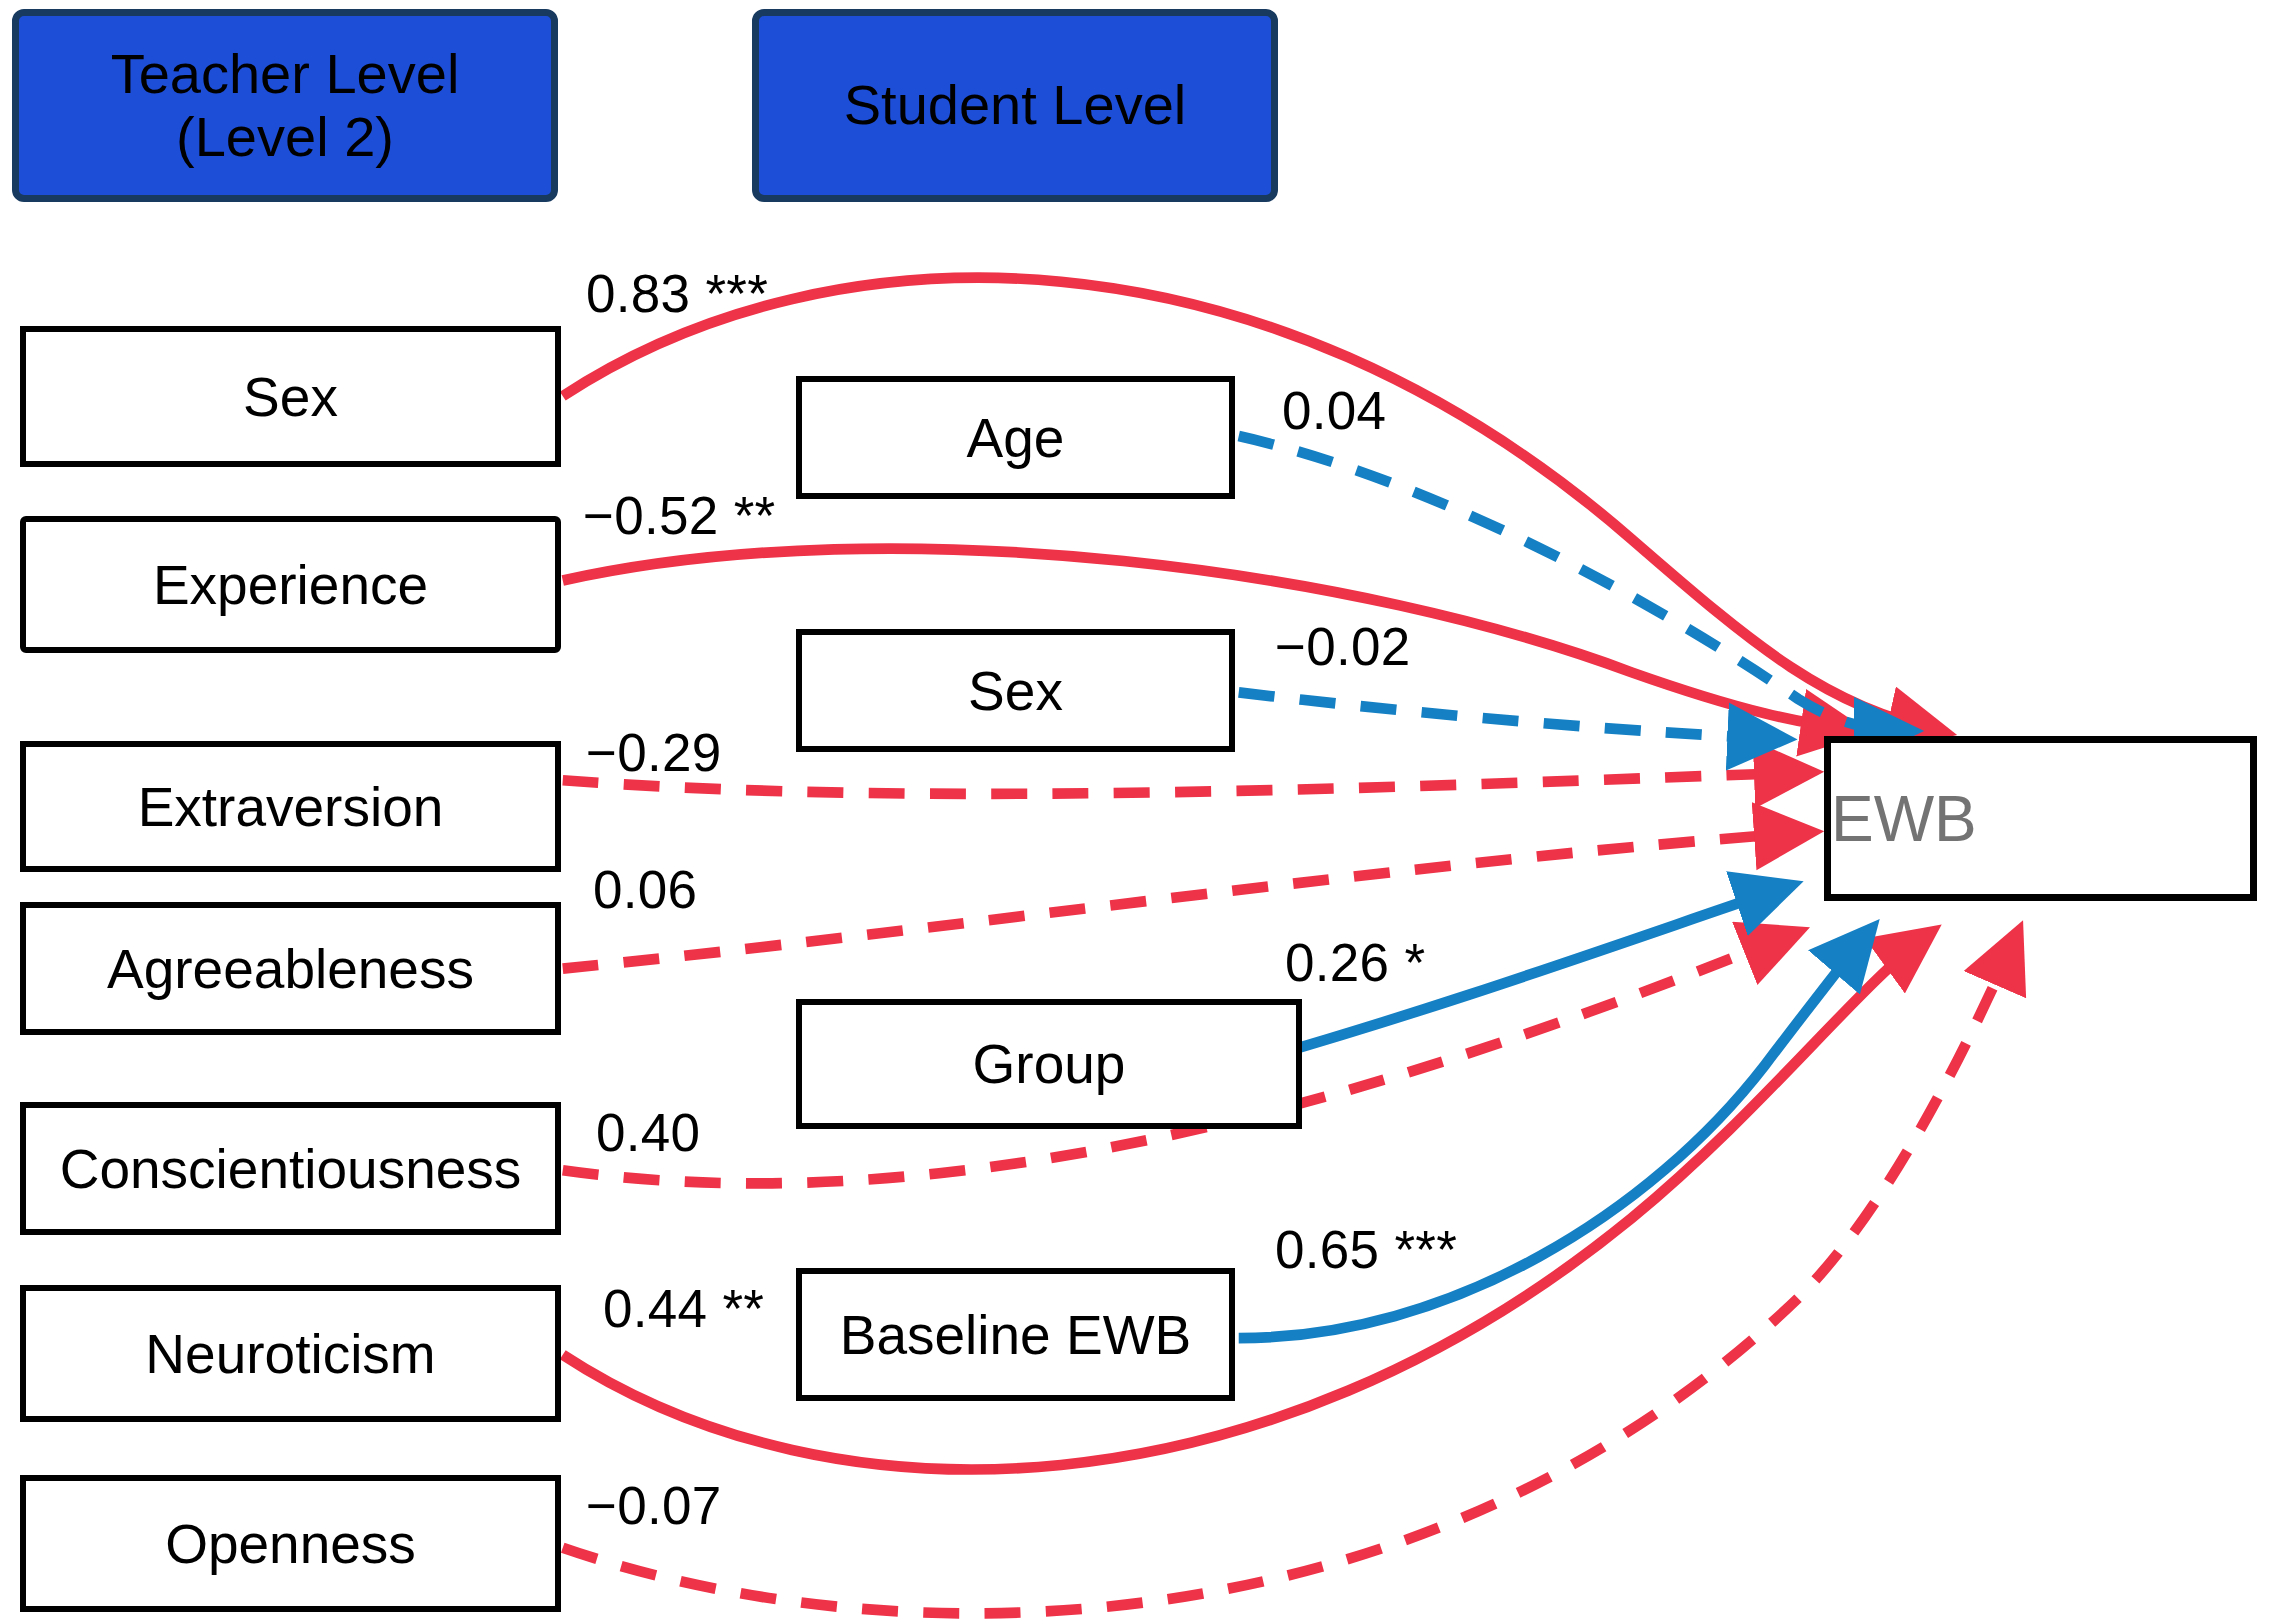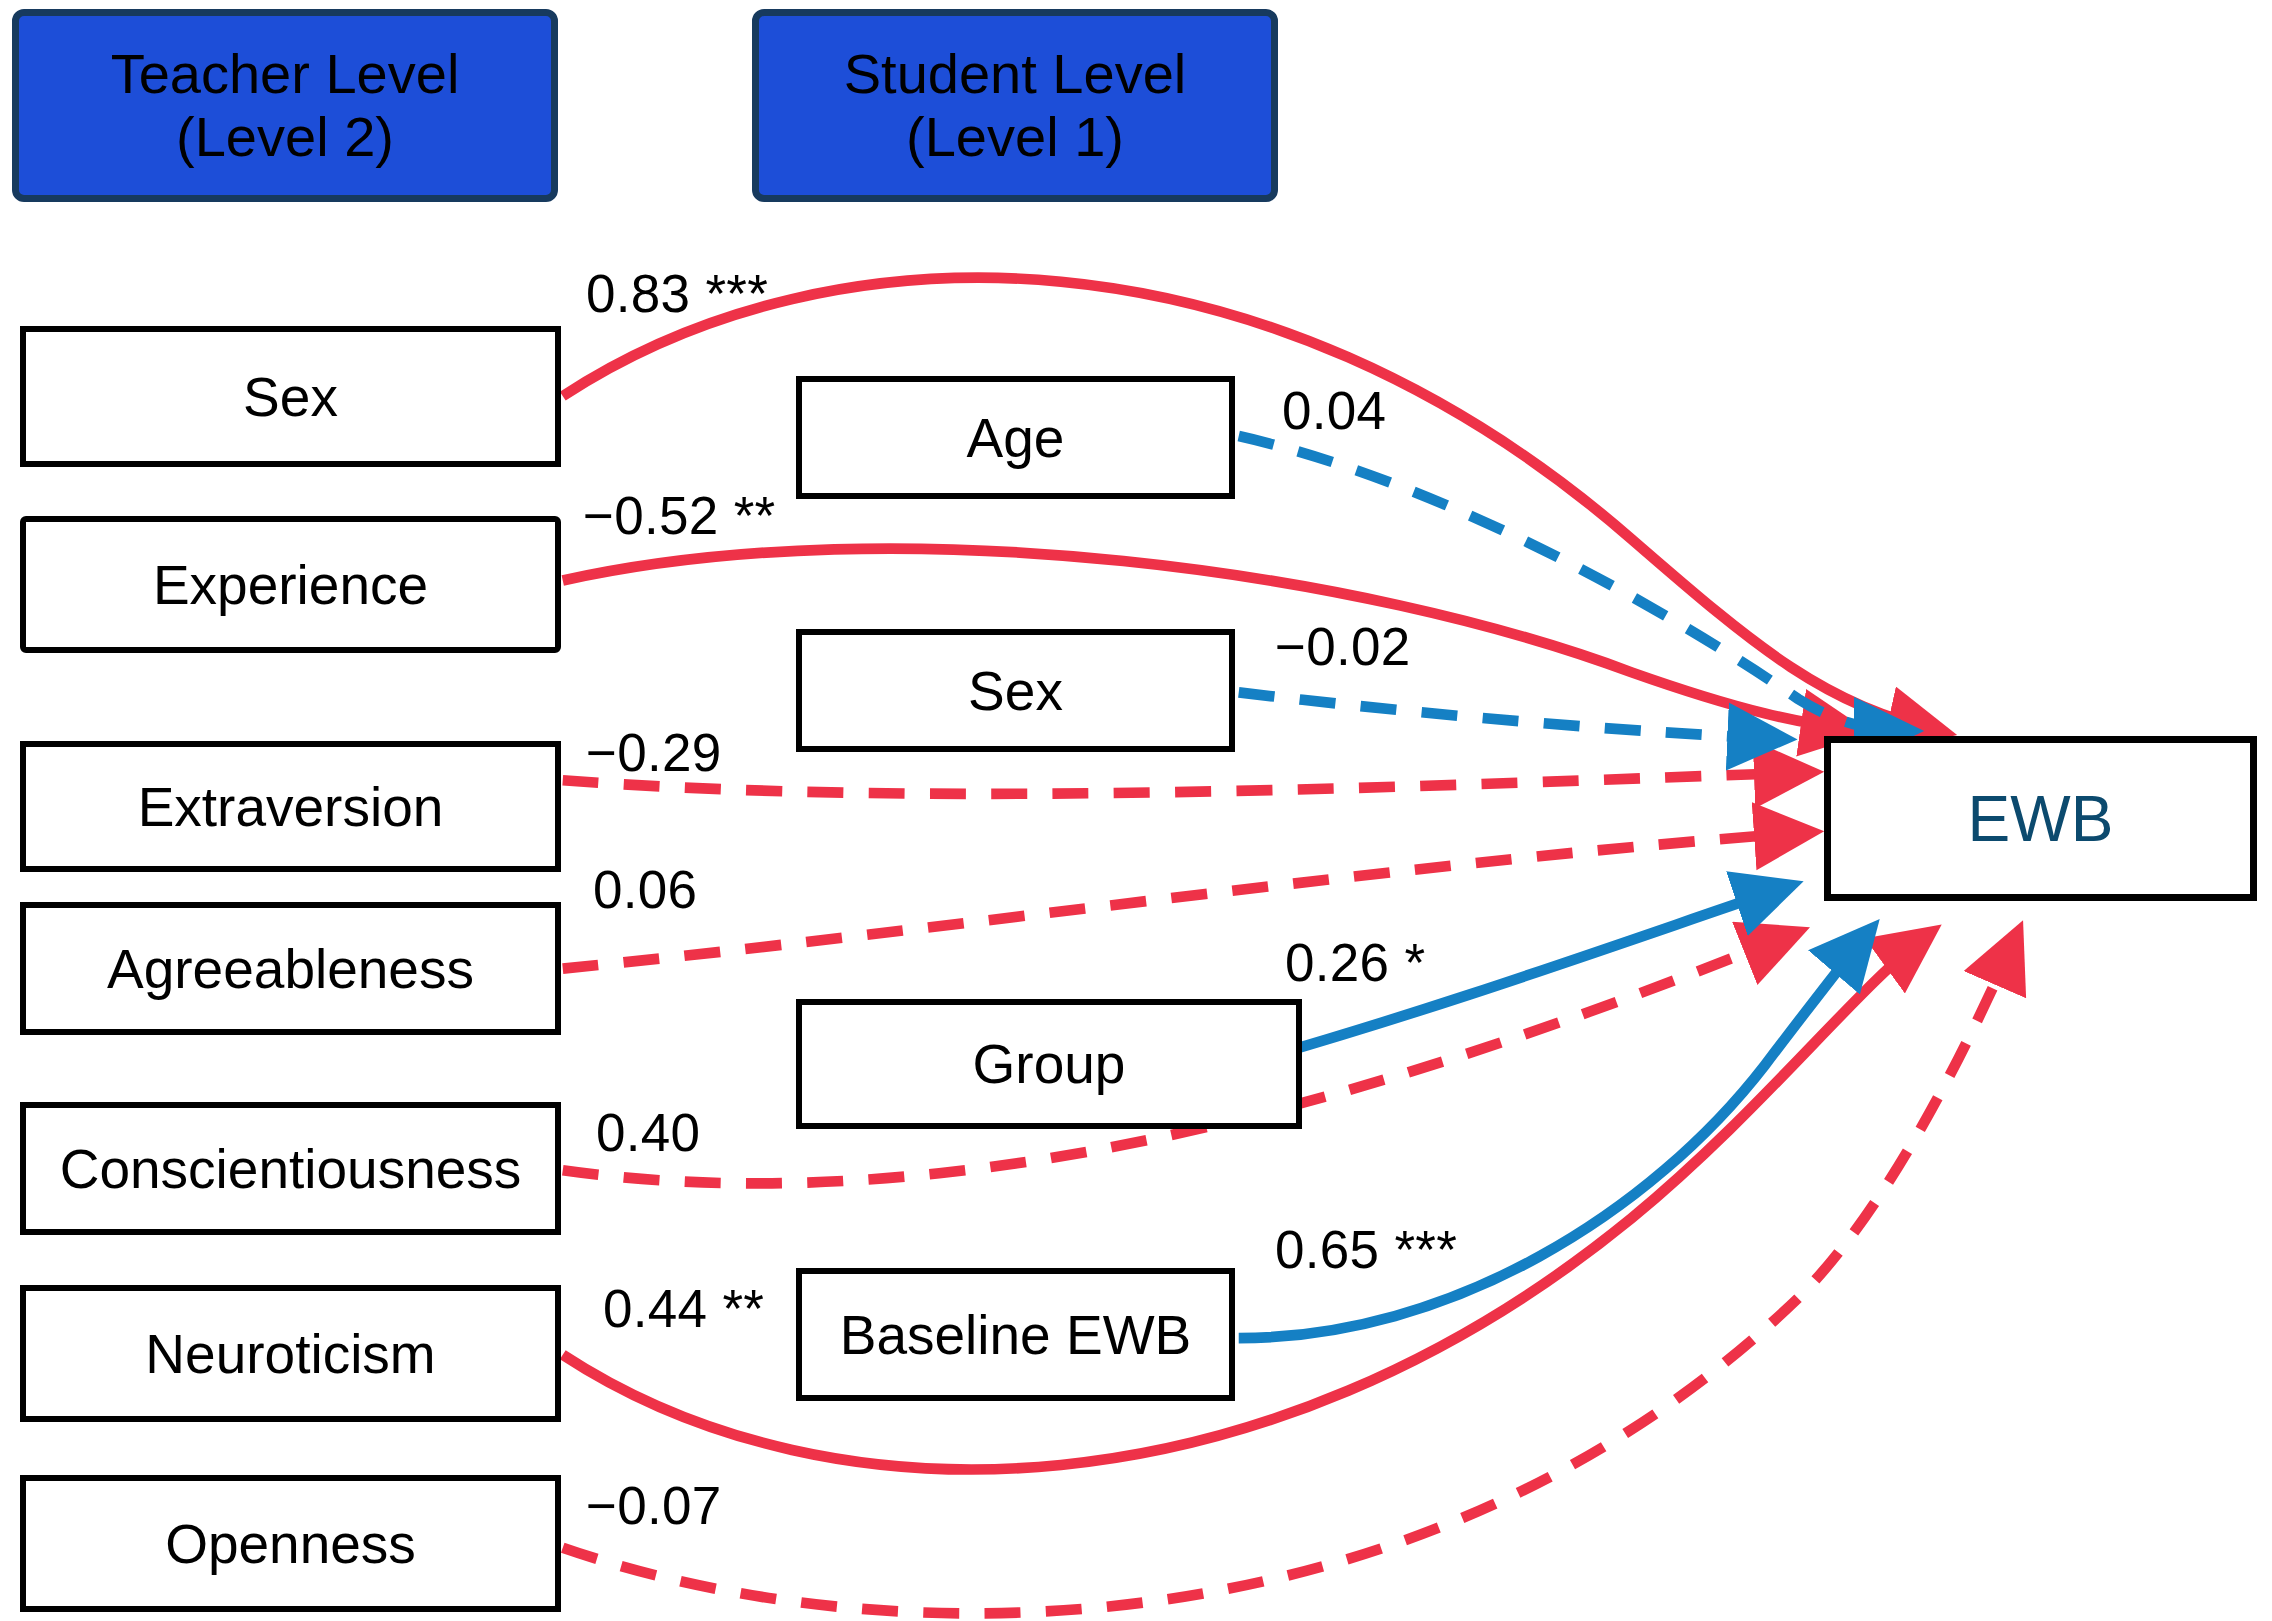--- a/index.html
+++ b/index.html
@@ -13,22 +13,22 @@
     text-align:center;line-height:1.12;font-size:56px;color:#000;
     box-sizing:border-box;
   }
   .var-box{
     position:absolute;background:#fff;border:6px solid #000;
     display:flex;align-items:center;justify-content:center;
     text-align:center;font-size:55px;color:#000;box-sizing:border-box;
   }
   .outcome-box{
     position:absolute;background:#fff;border:7.3px solid #000;
-    display:flex;align-items:center;justify-content:center;
-    text-align:center;font-size:64px;color:#0c4a6e;box-sizing:border-box;
+    display:flex;align-items:center;justify-content:flex-start;
+    text-align:center;font-size:64px;color:#737373;box-sizing:border-box;
   }
   .coef{
     position:absolute;font-size:53px;color:#000;white-space:nowrap;
     letter-spacing:0.3px;
   }
 </style>
 </head>
 <body>
 
 <div id="stage">
@@ -72,21 +72,20 @@
   <div class="level-pill" style="left:12px;top:9.3px;width:546px;height:193px;">
     <div>
       <div>Teacher Level</div>
       <div>(Level 2)</div>
     </div>
   </div>
 
   <div class="level-pill" style="left:752px;top:9.3px;width:526px;height:193px;">
     <div>
       <div>Student Level</div>
-      <div>(Level 1)</div>
     </div>
   </div>
 
   <div class="var-box" style="left:20px;top:326px;width:541px;height:141px;">
     <span>Sex</span>
   </div>
 
   <div class="var-box" style="left:20px;top:516px;width:541px;height:137px;border-radius:6px;">
     <span>Experience</span>
   </div>

